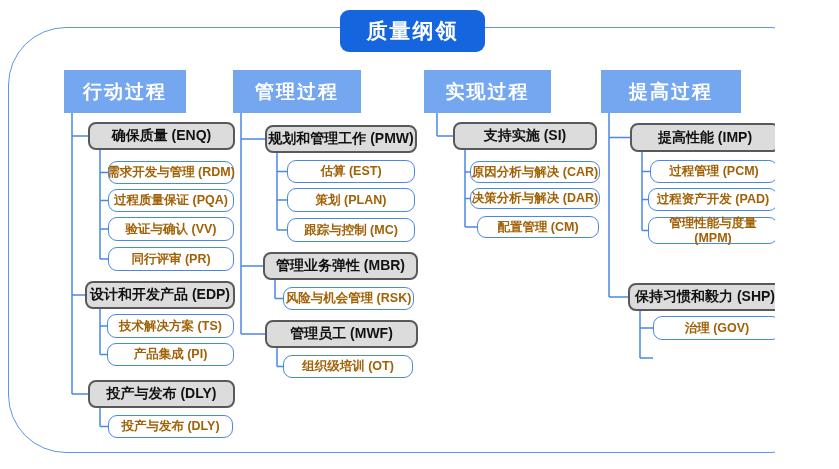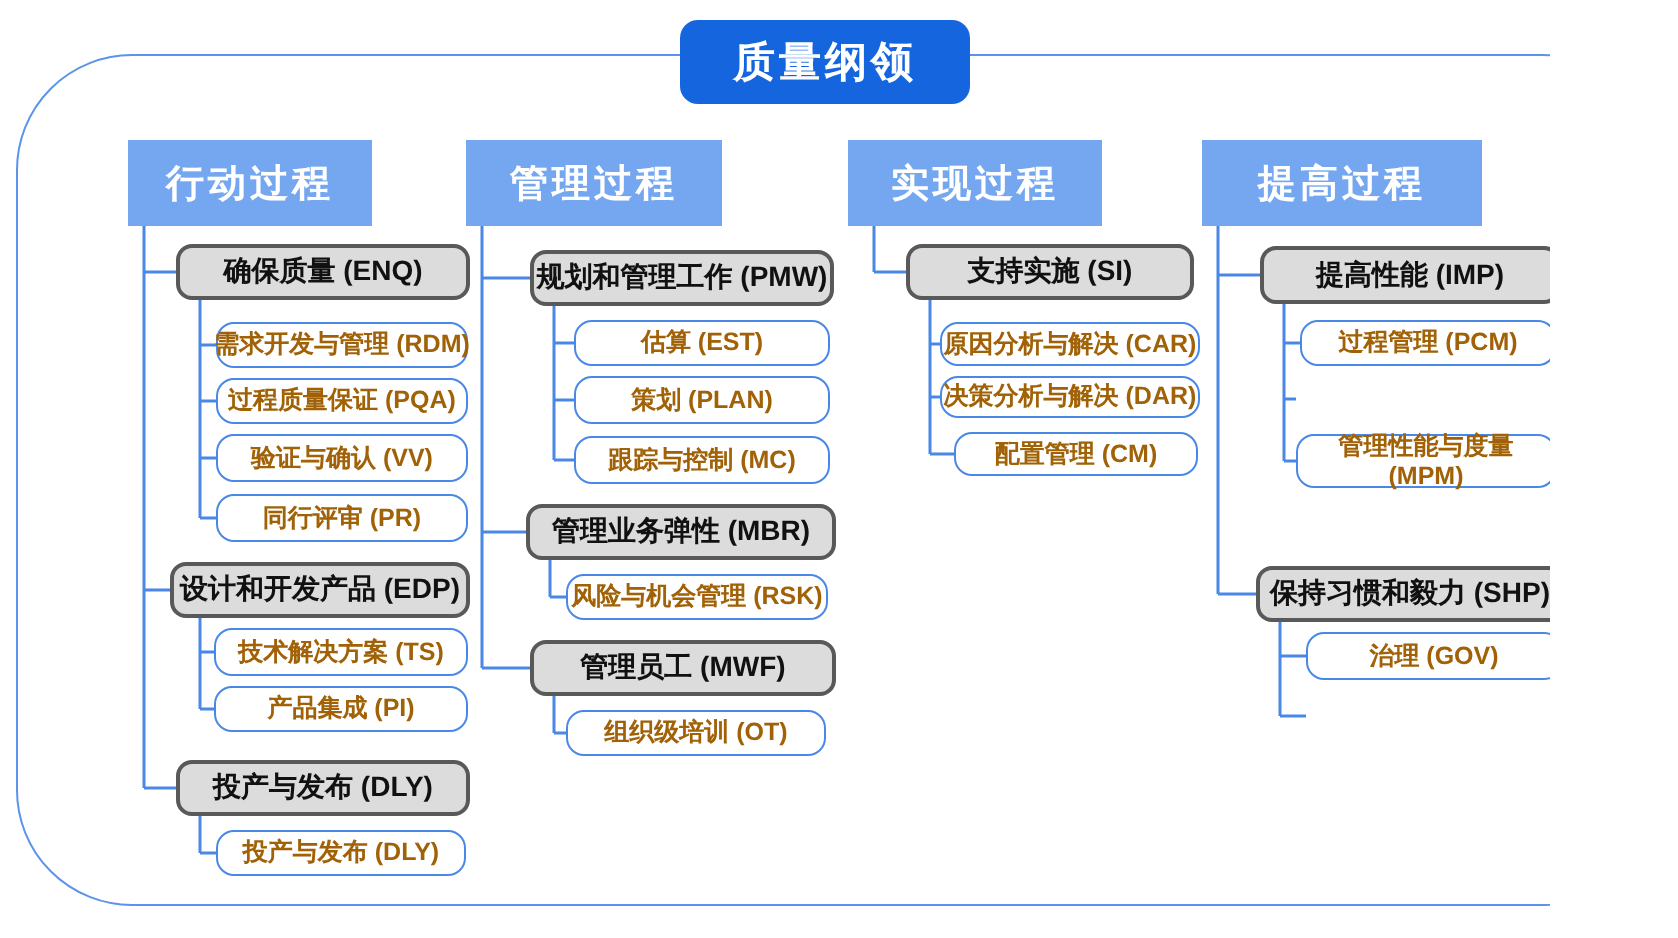--- a/index.html
+++ b/index.html
@@ -76,17 +76,18 @@
   <div class="g2" style="left:265px;top:320px;width:153px;height:28px">管理员工 (MWF)</div>
   <div class="g3" style="left:283px;top:355px;width:130px;height:23px">组织级培训 (OT)</div>
 
   <div class="g2" style="left:453px;top:122px;width:144px;height:28px">支持实施 (SI)</div>
   <div class="g3" style="left:470px;top:161px;width:130px;height:22px">原因分析与解决 (CAR)</div>
   <div class="g3" style="left:470px;top:188px;width:130px;height:21px">决策分析与解决 (DAR)</div>
   <div class="g3" style="left:477px;top:216px;width:122px;height:22px">配置管理 (CM)</div>
 
   <div class="g2" style="left:630px;top:123px;width:150px;height:29px">提高性能 (IMP)</div>
   <div class="g3" style="left:650px;top:160px;width:128px;height:23px">过程管理 (PCM)</div>
+  <div class="g3" style="left:648px;top:188px;width:130px;height:23px">过程资产开发 (PAD)</div>
   <div class="g3 wrap" style="left:648px;top:217px;width:130px;height:27px">管理性能与度量 (MPM)</div>
   <div class="g2" style="left:628px;top:283px;width:154px;height:28px">保持习惯和毅力 (SHP)</div>
   <div class="g3" style="left:653px;top:316px;width:128px;height:24px">治理 (GOV)</div>
 
 </div>
 
 </body></html>

